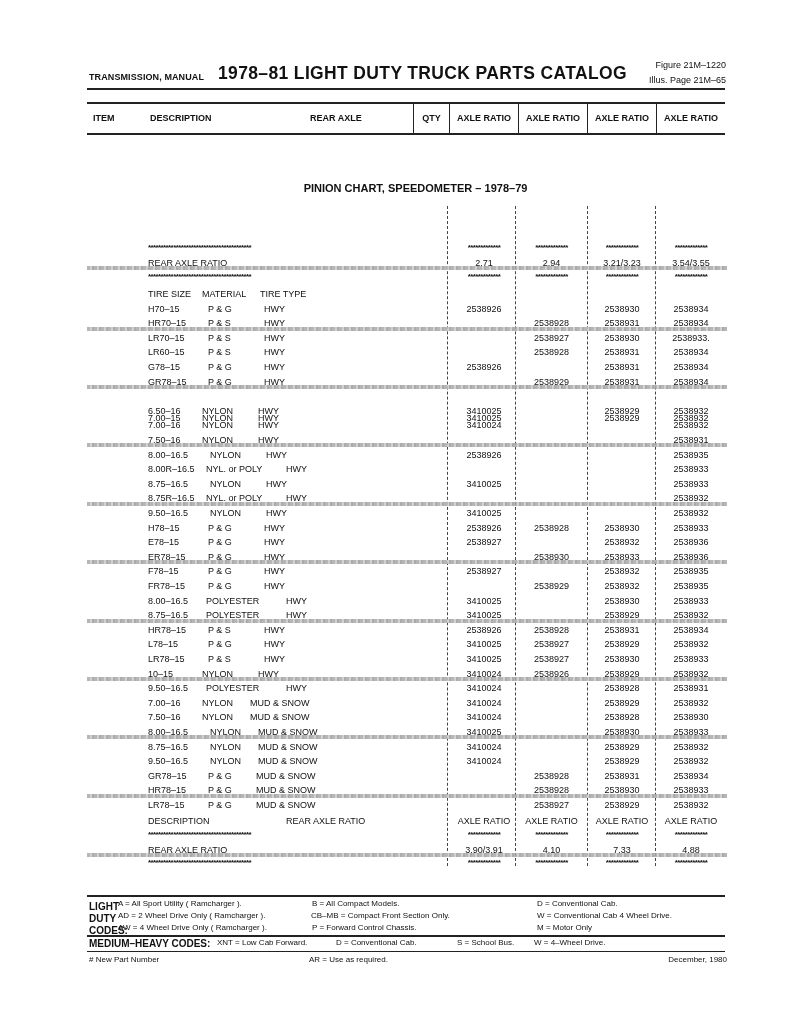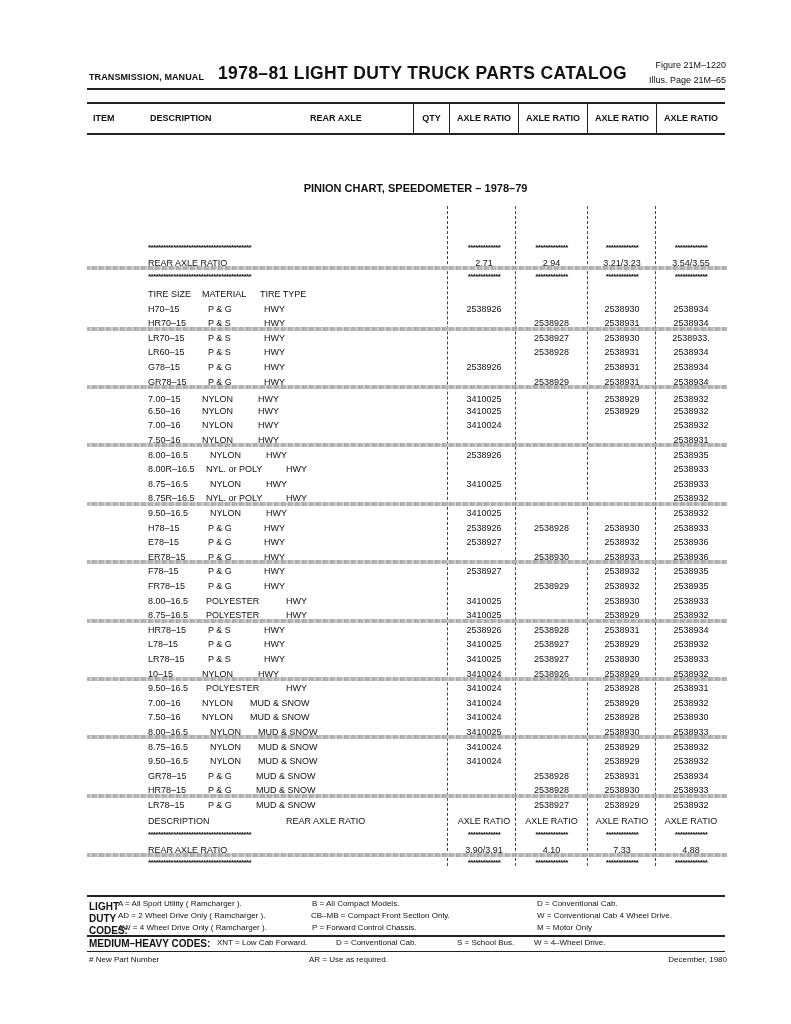--- a/index.html
+++ b/index.html
@@ -144,21 +144,21 @@
     </div>
     <div class="abs row" style="top: 376.5px;">
       <span class="c1">GR78–15</span>
       <span style="left:68px">P &amp; G</span>
       <span style="left:124px">HWY</span>
       <span class="c-r0"></span>
       <span class="c-r1">2538929</span>
       <span class="c-r2">2538931</span>
       <span class="c-r3">2538934</span>
     </div>
-    <div class="abs row" style="top: 394px;">
+    <div class="abs row" style="top: 413px;">
       <span class="c1">7.00–15</span>
       <span style="left:62px">NYLON</span>
       <span style="left:118px">HWY</span>
       <span class="c-r0">3410025</span>
       <span class="c-r1"></span>
       <span class="c-r2">2538929</span>
       <span class="c-r3">2538932</span>
     </div>
     <div class="abs row" style="top: 405.7px;">
       <span class="c1">6.50–16</span>

